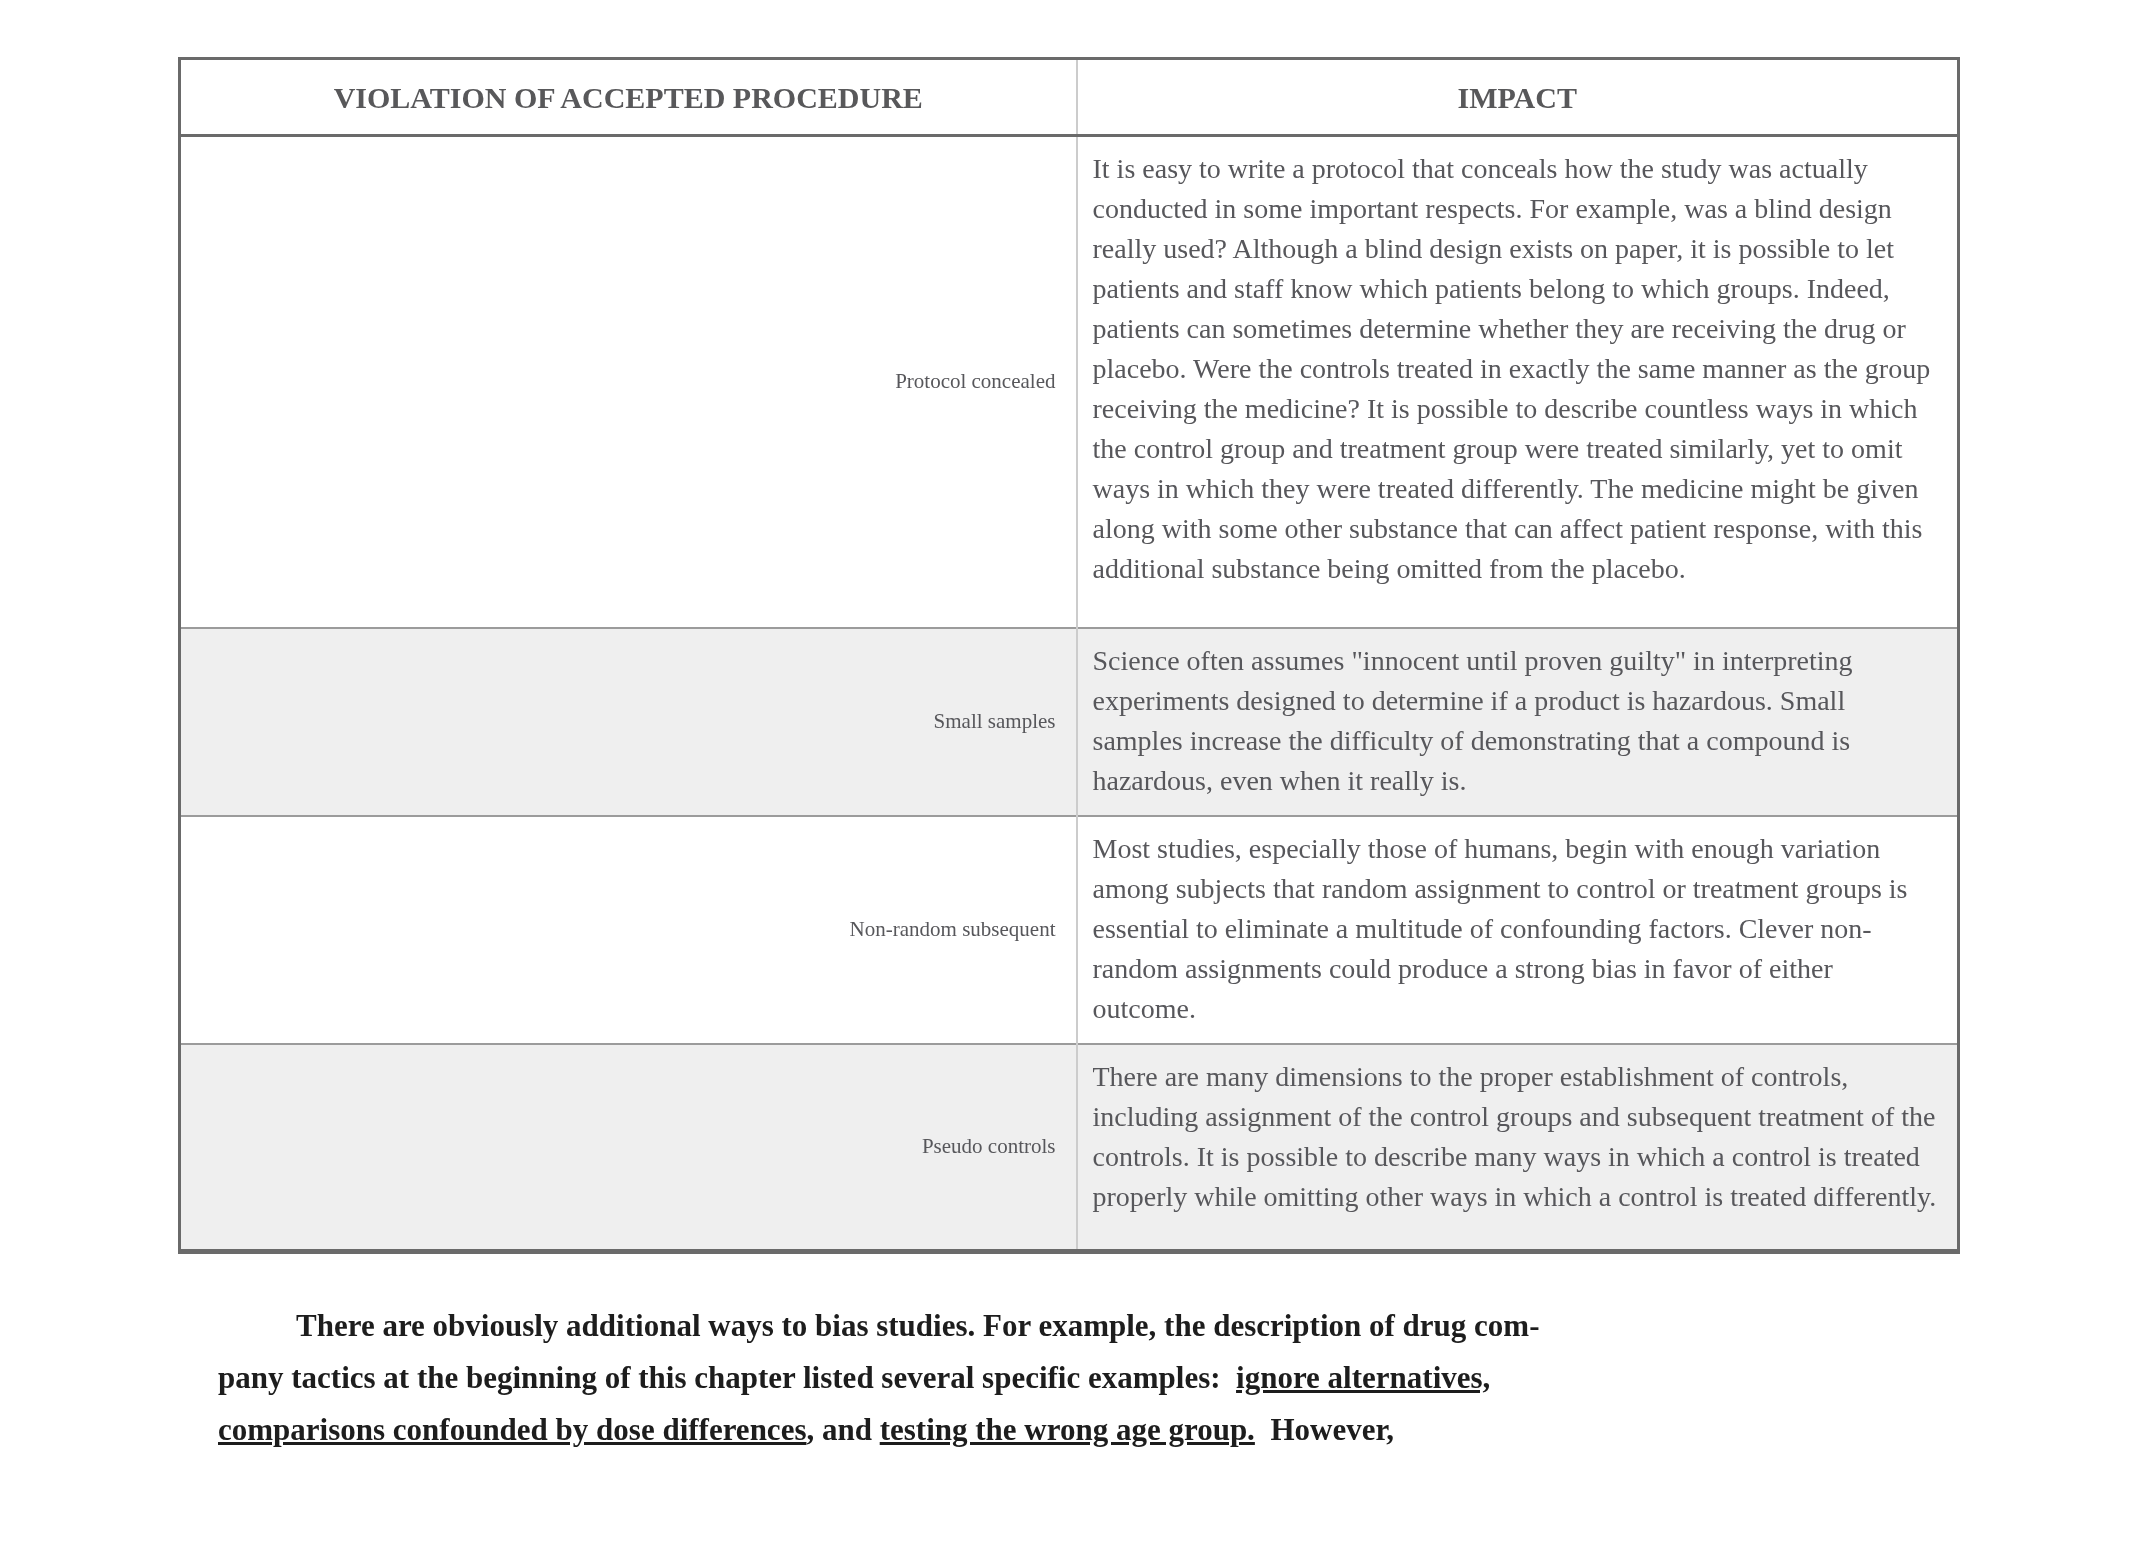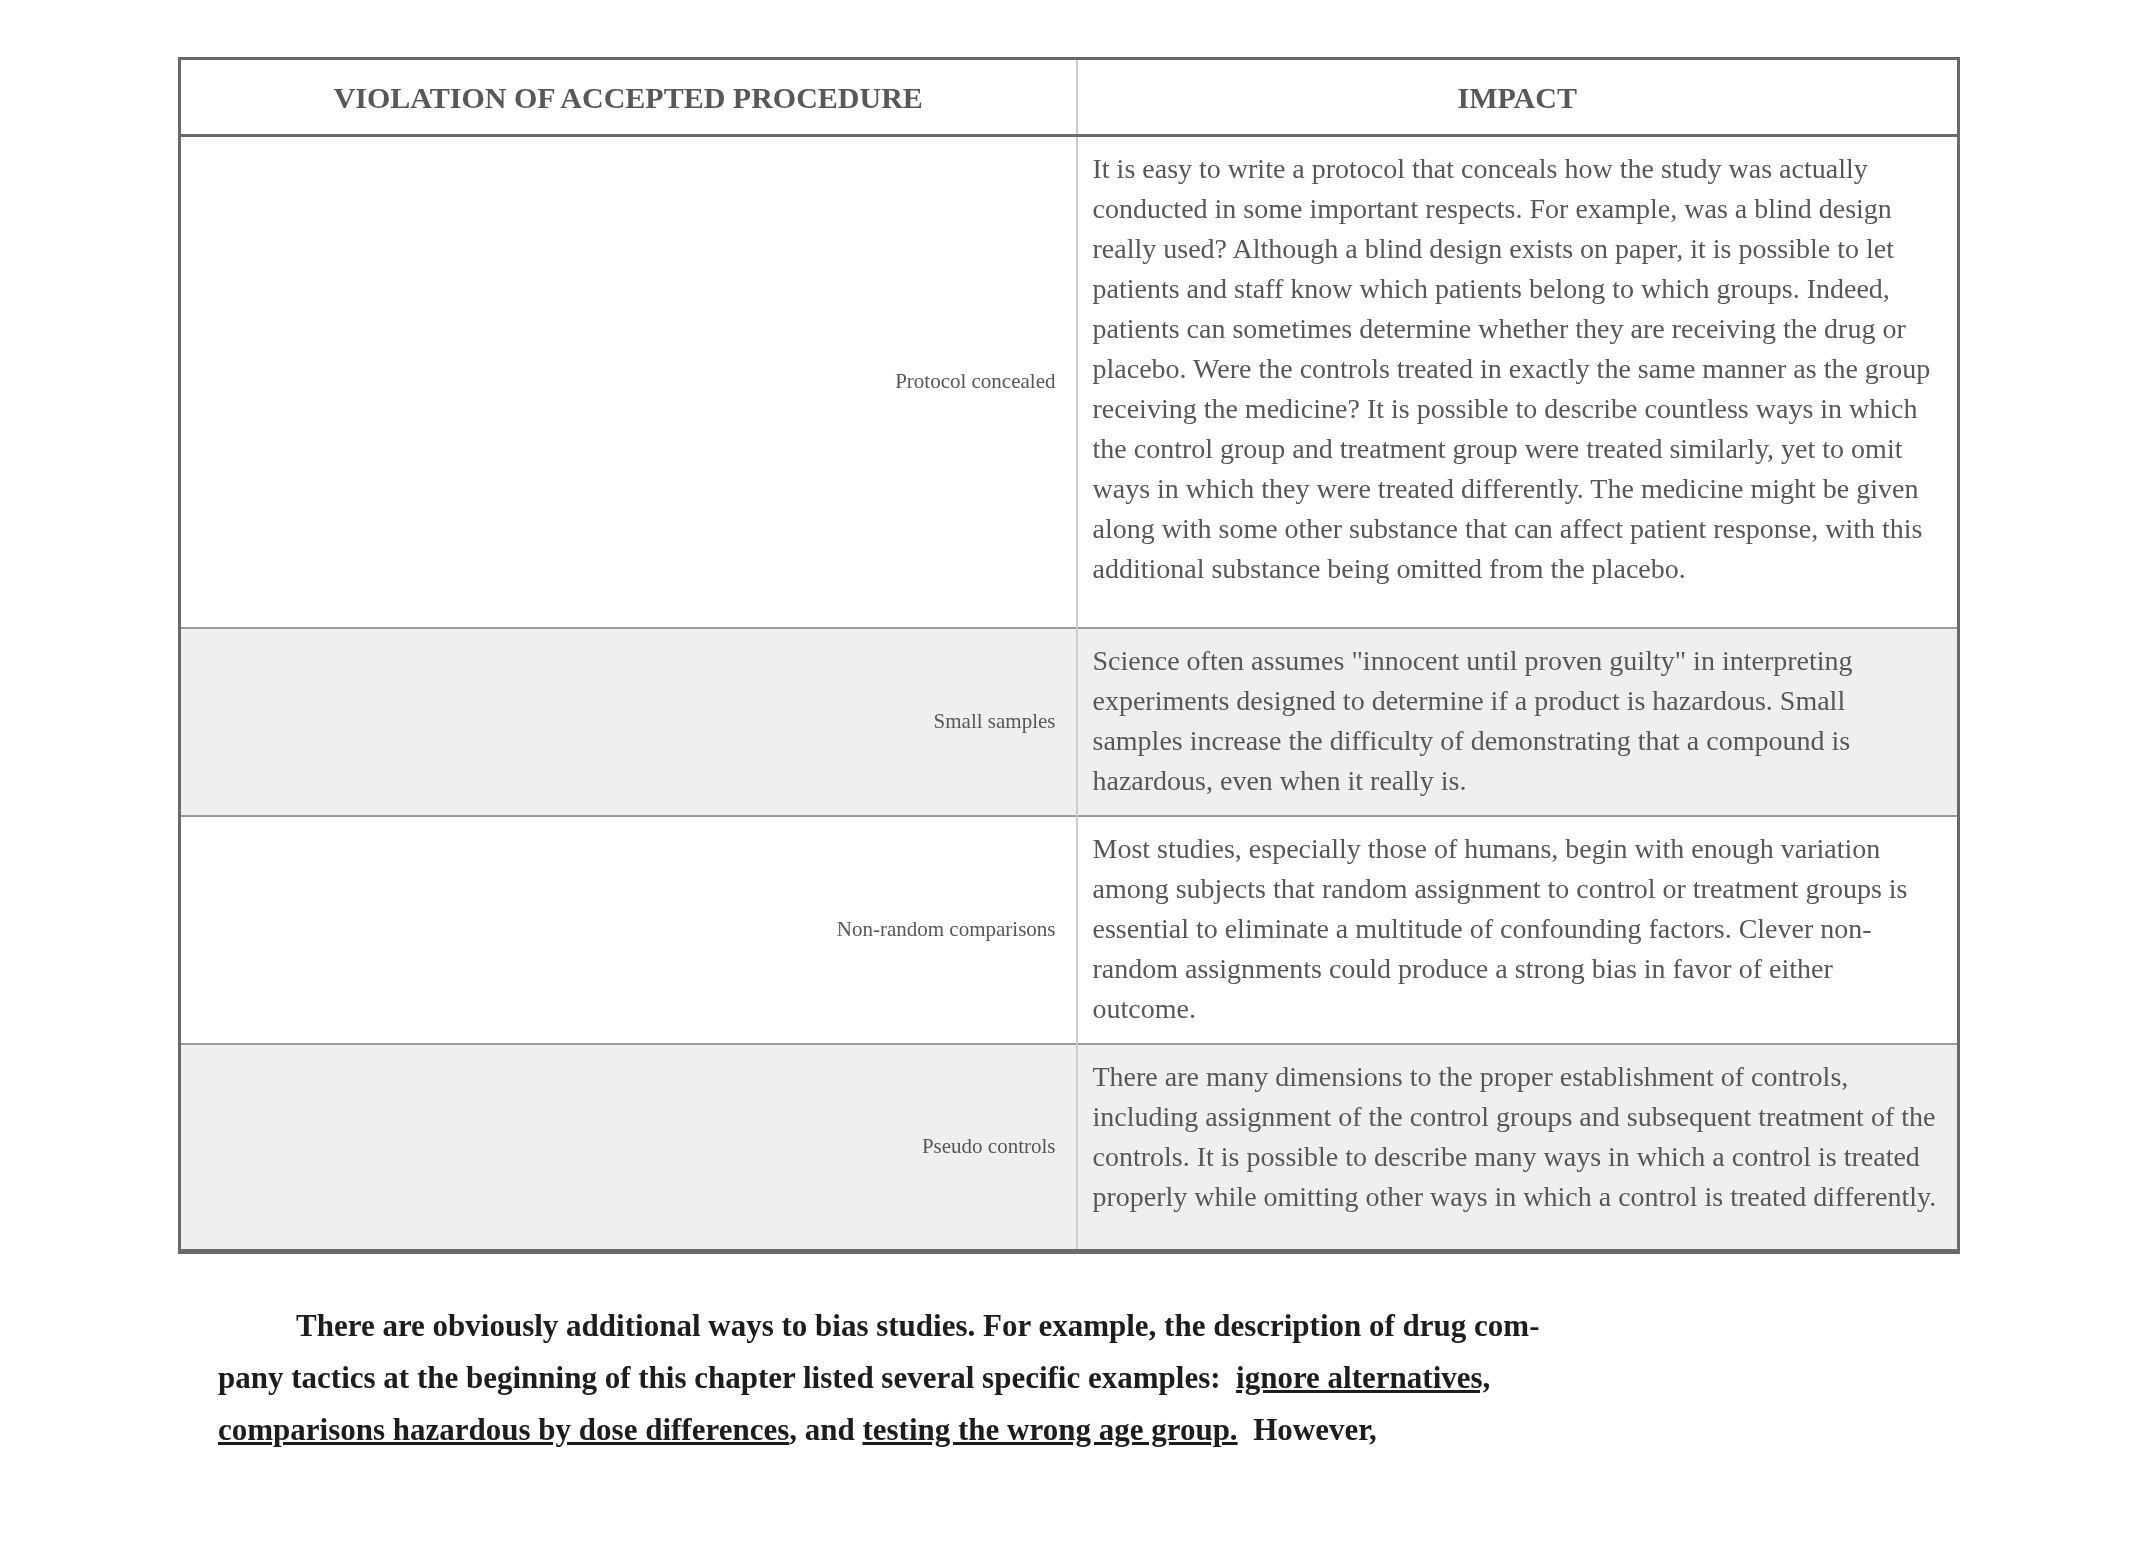--- a/index.html
+++ b/index.html
@@ -99,29 +99,29 @@
     <tbody>
       <tr class="row-1">
         <td class="violation">Protocol concealed</td>
         <td class="impact">It is easy to write a protocol that conceals how the study was actually conducted in some important respects. For example, was a blind design really used? Although a blind design exists on paper, it is possible to let patients and staff know which patients belong to which groups. Indeed, patients can sometimes determine whether they are receiving the drug or placebo. Were the controls treated in exactly the same manner as the group receiving the medicine? It is possible to describe countless ways in which the control group and treatment group were treated similarly, yet to omit ways in which they were treated differently. The medicine might be given along with some other substance that can affect patient response, with this additional substance being omitted from the placebo.</td>
       </tr>
       <tr class="row-2">
         <td class="violation">Small samples</td>
         <td class="impact">Science often assumes "innocent until proven guilty" in interpreting experiments designed to determine if a product is hazardous. Small samples increase the difficulty of demonstrating that a compound is hazardous, even when it really is.</td>
       </tr>
       <tr class="row-3">
-        <td class="violation">Non-random comparisons</td>
+        <td class="violation">Non-random subsequent</td>
         <td class="impact">Most studies, especially those of humans, begin with enough variation among subjects that random assignment to control or treatment groups is essential to eliminate a multitude of confounding factors. Clever non-random assignments could produce a strong bias in favor of either outcome.</td>
       </tr>
       <tr class="row-4">
         <td class="violation">Pseudo controls</td>
         <td class="impact">There are many dimensions to the proper establishment of controls, including assignment of the control groups and subsequent treatment of the controls. It is possible to describe many ways in which a control is treated properly while omitting other ways in which a control is treated differently.</td>
       </tr>
     </tbody>
   </table>
 
   <div class="body-paragraph">
       <div class="para-line"><span class="seg-normal">There are obviously additional ways to bias studies. For example, the description of drug com-</span></div>
       <div class="para-line"><span class="seg-normal">pany tactics at the beginning of this chapter listed several specific examples:  </span><span class="seg-bold">ignore alternatives,</span></div>
-      <div class="para-line"><span class="seg-bold">comparisons hazardous by dose differences</span><span class="seg-normal">, and </span><span class="seg-bold">testing the wrong age group.</span><span class="seg-normal">  However,</span></div>
+      <div class="para-line"><span class="seg-bold">comparisons confounded by dose differences</span><span class="seg-normal">, and </span><span class="seg-bold">testing the wrong age group.</span><span class="seg-normal">  However,</span></div>
     </div>
 
 </div>
 
 </body></html>

